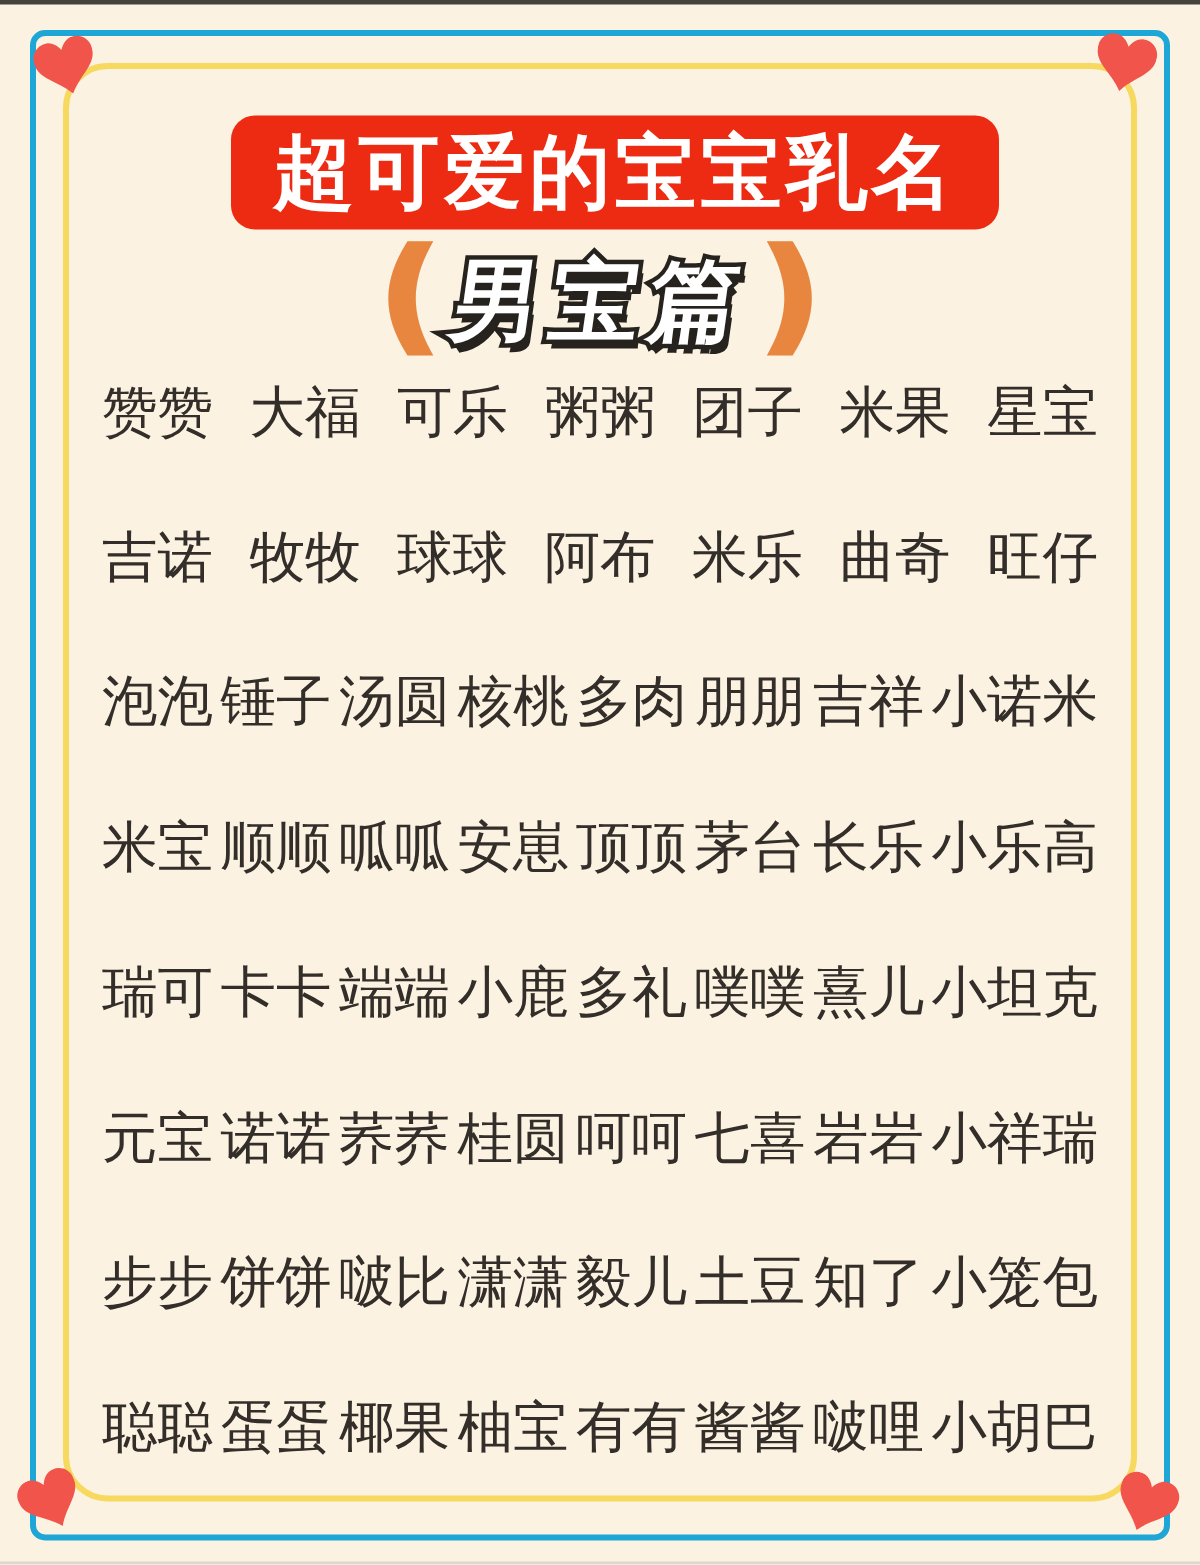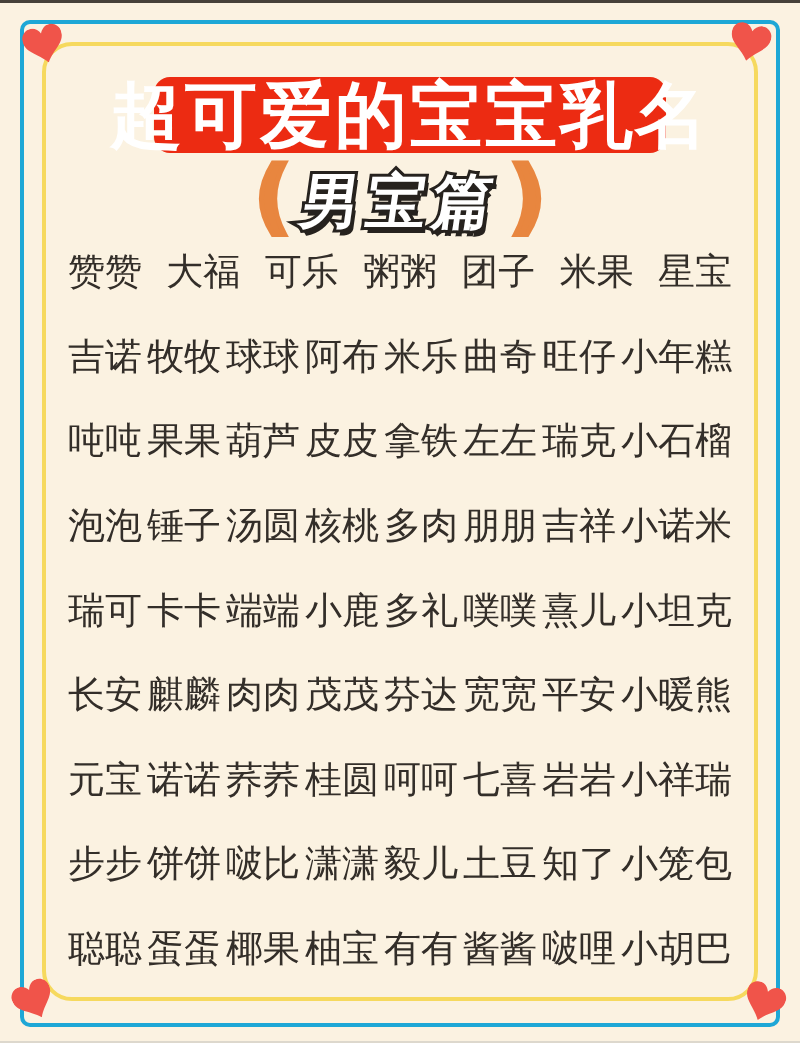--- a/index.html
+++ b/index.html
@@ -37,21 +37,21 @@
 
   .title-banner {
     position:absolute; left:154px; top:77px;
     width:512px; height:76px;
     background:#ec2b12;
     border-radius:16px;
     display:flex; align-items:center; justify-content:center;
   }
   .title-text {
     color:#ffffff;
-    font-size:72px; font-weight:700;
+    font-size:54px; font-weight:700;
     letter-spacing:3px;
     white-space:nowrap;
     line-height:1;
   }
 
   .subtitle {
     position:absolute; left:0; top:160px; width:800px; height:82px;
     display:flex; align-items:center; justify-content:center;
     gap:10px;
   }
@@ -70,21 +70,21 @@
     paint-order:stroke fill;
     text-shadow:4px 6px 0 #26221e;
     white-space:nowrap;
   }
 
   .names-grid {
     position:absolute; left:68px; right:68px; top:256px; bottom:73px;
     display:flex; flex-direction:column; justify-content:space-between;
   }
   .name-row {
-    display:flex; justify-content:space-between; align-items:center;font-family:Liberation Mono, monospace;
+    display:flex; justify-content:space-between; align-items:center;
   }
   .name-cell {
     font-size:37px; font-weight:500;
     color:#332e29;
     line-height:1;
     white-space:nowrap;
   }
 </style>
 </head>
 <body>
@@ -139,63 +139,52 @@
         <span class="name-cell">星宝</span>
       </div>
       <div class="name-row">
         <span class="name-cell">吉诺</span>
         <span class="name-cell">牧牧</span>
         <span class="name-cell">球球</span>
         <span class="name-cell">阿布</span>
         <span class="name-cell">米乐</span>
         <span class="name-cell">曲奇</span>
         <span class="name-cell">旺仔</span>
-        <span class="name-cell">小年糕</span>
-      </div>
-      <div class="name-row">
-        <span class="name-cell">吨吨</span>
-        <span class="name-cell">果果</span>
-        <span class="name-cell">葫芦</span>
-        <span class="name-cell">皮皮</span>
-        <span class="name-cell">拿铁</span>
-        <span class="name-cell">左左</span>
-        <span class="name-cell">瑞克</span>
-        <span class="name-cell">小石榴</span>
       </div>
       <div class="name-row">
         <span class="name-cell">泡泡</span>
         <span class="name-cell">锤子</span>
         <span class="name-cell">汤圆</span>
         <span class="name-cell">核桃</span>
         <span class="name-cell">多肉</span>
         <span class="name-cell">朋朋</span>
         <span class="name-cell">吉祥</span>
         <span class="name-cell">小诺米</span>
       </div>
       <div class="name-row">
+        <span class="name-cell">米宝</span>
+        <span class="name-cell">顺顺</span>
+        <span class="name-cell">呱呱</span>
+        <span class="name-cell">安崽</span>
+        <span class="name-cell">顶顶</span>
+        <span class="name-cell">茅台</span>
+        <span class="name-cell">长乐</span>
+        <span class="name-cell">小乐高</span>
+      </div>
+      <div class="name-row">
         <span class="name-cell">瑞可</span>
         <span class="name-cell">卡卡</span>
         <span class="name-cell">端端</span>
         <span class="name-cell">小鹿</span>
         <span class="name-cell">多礼</span>
         <span class="name-cell">噗噗</span>
         <span class="name-cell">熹儿</span>
         <span class="name-cell">小坦克</span>
       </div>
       <div class="name-row">
-        <span class="name-cell">长安</span>
-        <span class="name-cell">麒麟</span>
-        <span class="name-cell">肉肉</span>
-        <span class="name-cell">茂茂</span>
-        <span class="name-cell">芬达</span>
-        <span class="name-cell">宽宽</span>
-        <span class="name-cell">平安</span>
-        <span class="name-cell">小暖熊</span>
-      </div>
-      <div class="name-row">
         <span class="name-cell">元宝</span>
         <span class="name-cell">诺诺</span>
         <span class="name-cell">荞荞</span>
         <span class="name-cell">桂圆</span>
         <span class="name-cell">呵呵</span>
         <span class="name-cell">七喜</span>
         <span class="name-cell">岩岩</span>
         <span class="name-cell">小祥瑞</span>
       </div>
       <div class="name-row">

